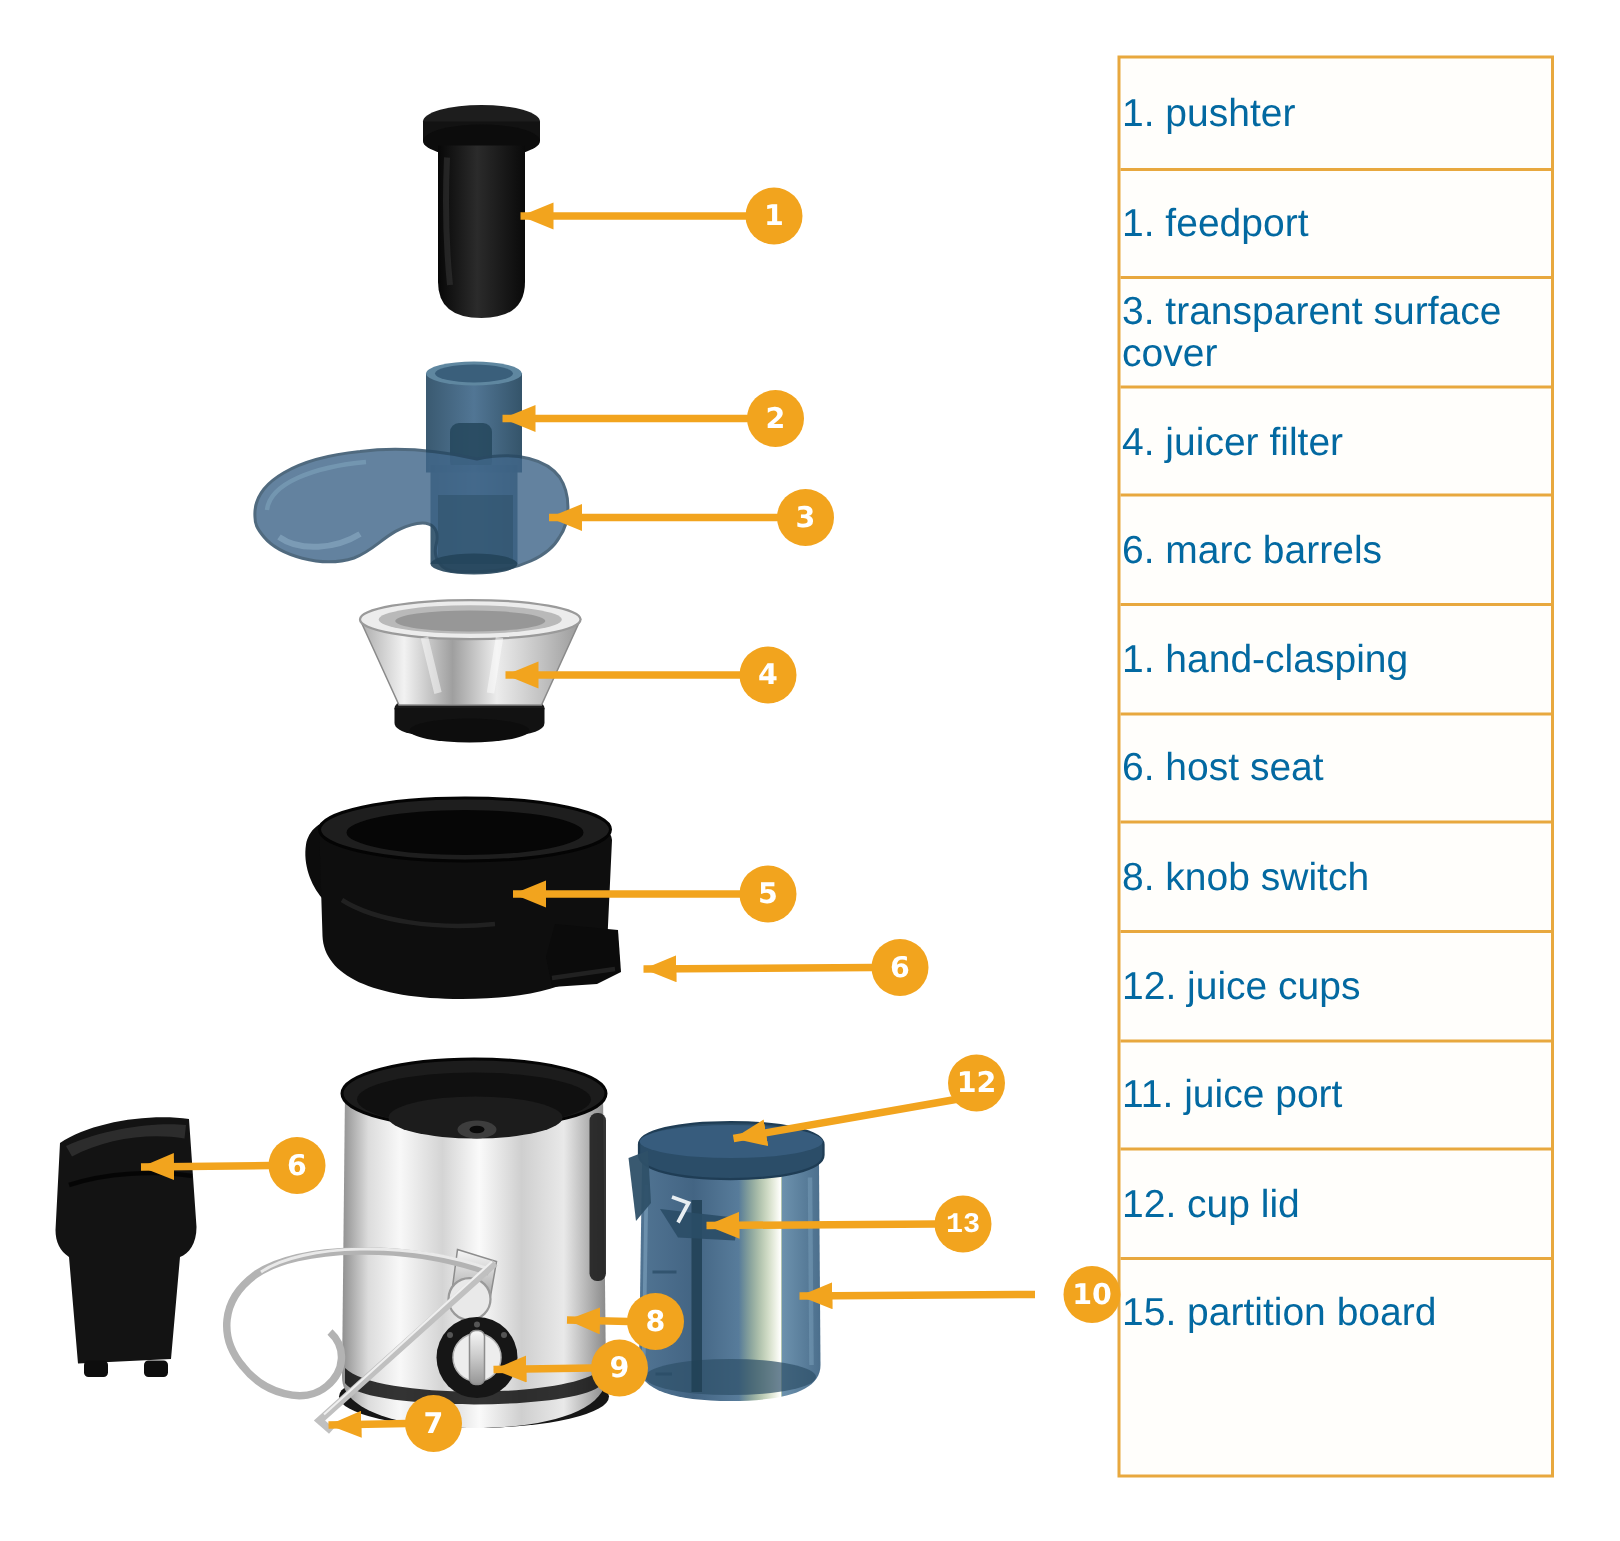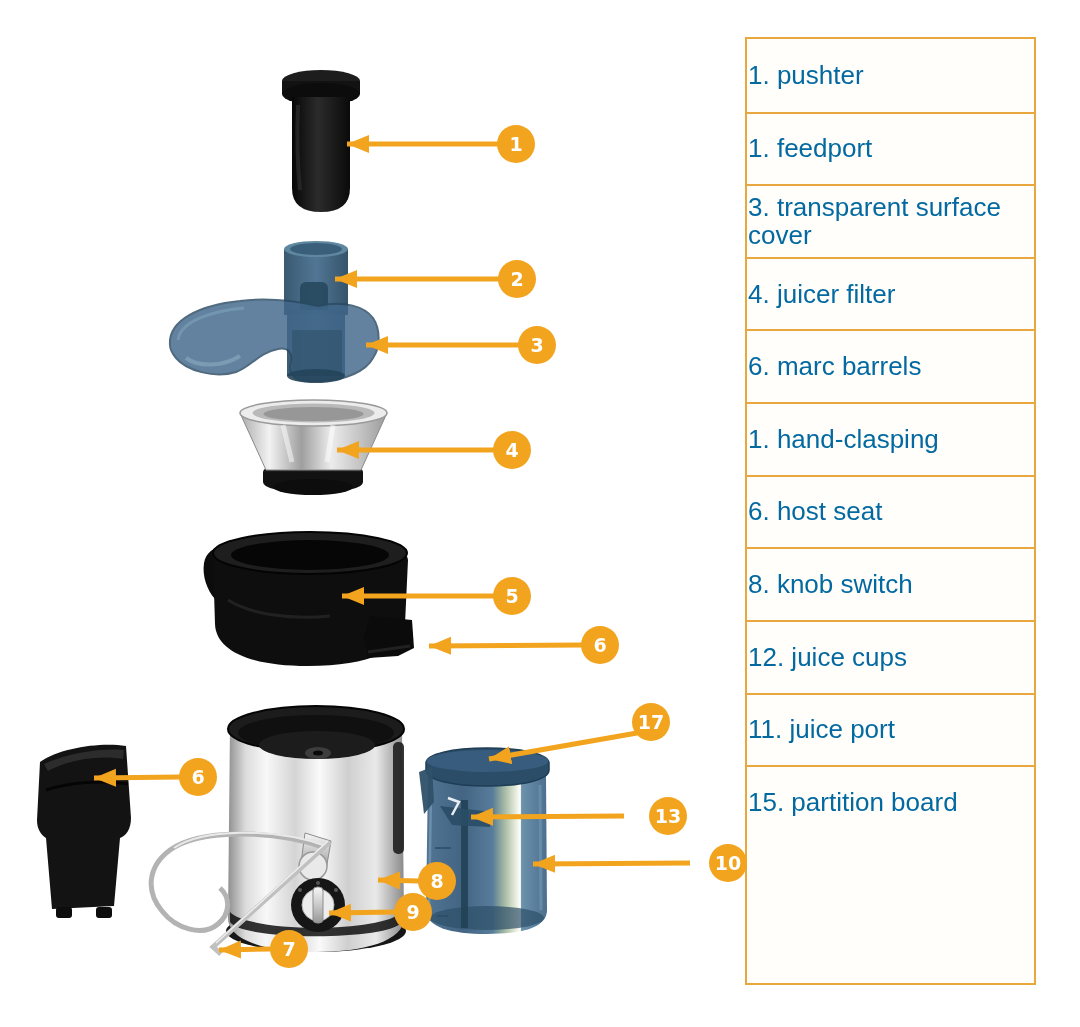--- a/index.html
+++ b/index.html
@@ -219,30 +219,31 @@
   <div class="badge" style="left:498px;top:260px;">2</div>
   <div class="badge" style="left:518px;top:326px;">3</div>
   <div class="badge" style="left:493px;top:431px;">4</div>
   <div class="badge" style="left:493px;top:577px;">5</div>
   <div class="badge" style="left:179px;top:758px;">6</div>
   <div class="badge" style="left:270px;top:930px;">7</div>
   <div class="badge" style="left:418px;top:862px;">8</div>
   <div class="badge" style="left:394px;top:893px;">9</div>
   <div class="badge" style="left:689px;top:844px;margin-left:20px;">10</div>
   <div class="badge" style="left:581px;top:626px;">6</div>
-  <div class="badge" style="left:632px;top:703px;">17</div>
-  <div class="badge" style="left:649px;top:797px;">13</div>
+  <div class="badge" style="left:632px;top:703px;">12</div>
+  <div class="badge" style="left:623px;top:797px;font-family:Liberation Mono, monospace;">13</div>
 
   <div class="legend">
     <div class="row">1. pushter</div>
     <div class="row">1. feedport</div>
     <div class="row">3. transparent surface cover</div>
     <div class="row">4. juicer filter</div>
     <div class="row">6. marc barrels</div>
     <div class="row">1. hand-clasping</div>
     <div class="row">6. host seat</div>
     <div class="row">8. knob switch</div>
     <div class="row">12. juice cups</div>
     <div class="row">11. juice port</div>
+    <div class="row">12. cup lid</div>
     <div class="row">15. partition board</div>
   </div>
 
 </div>
 
 </body></html>

